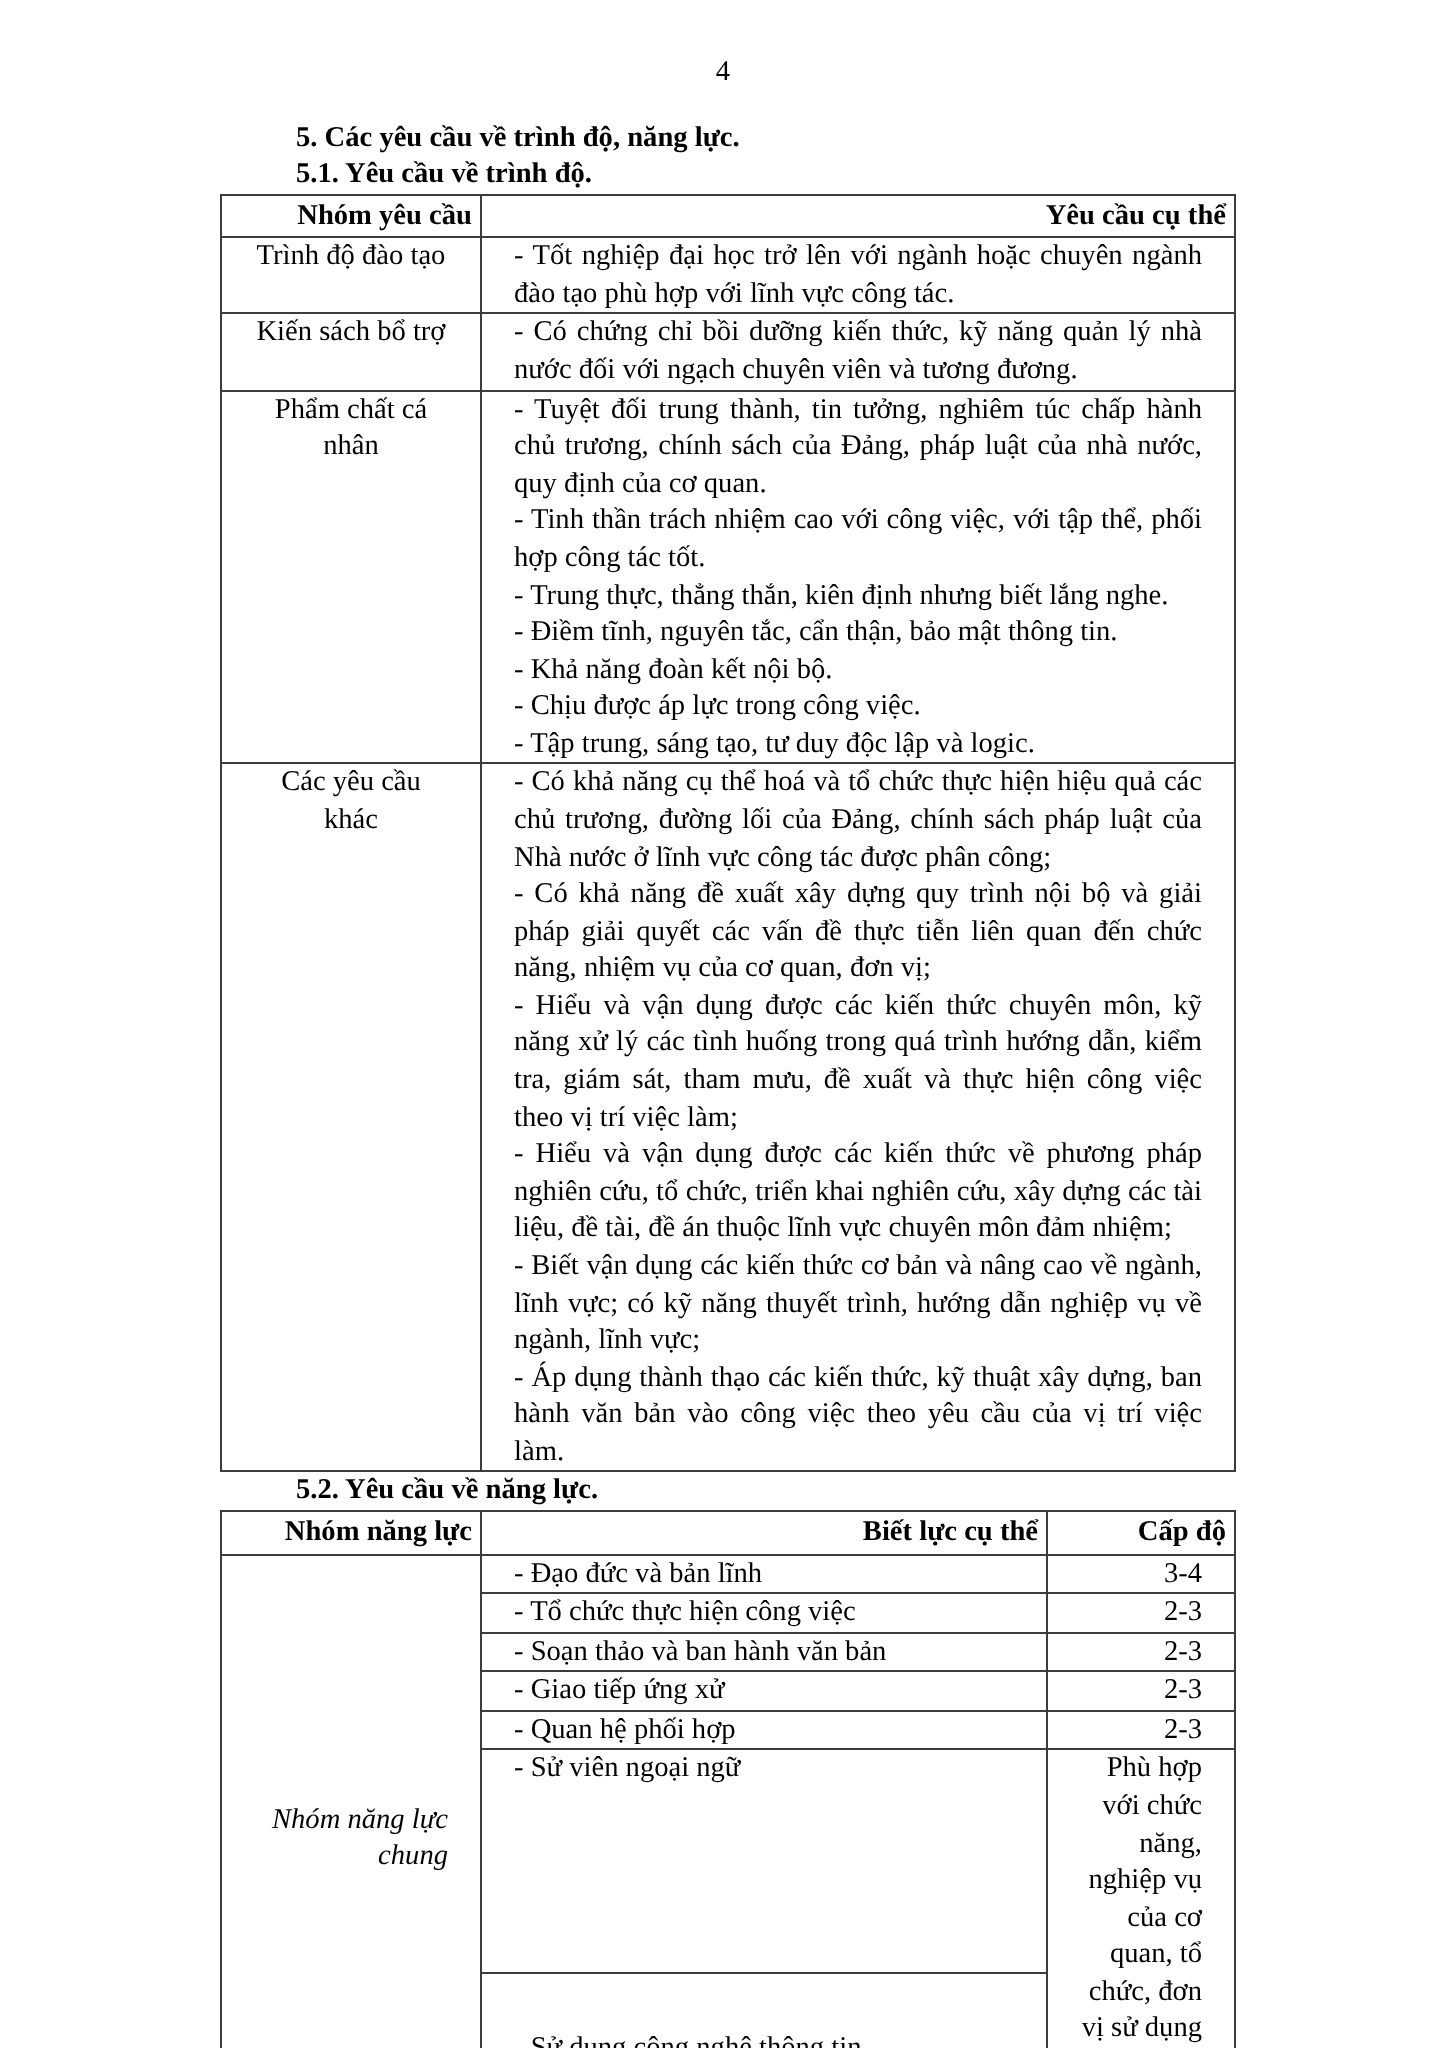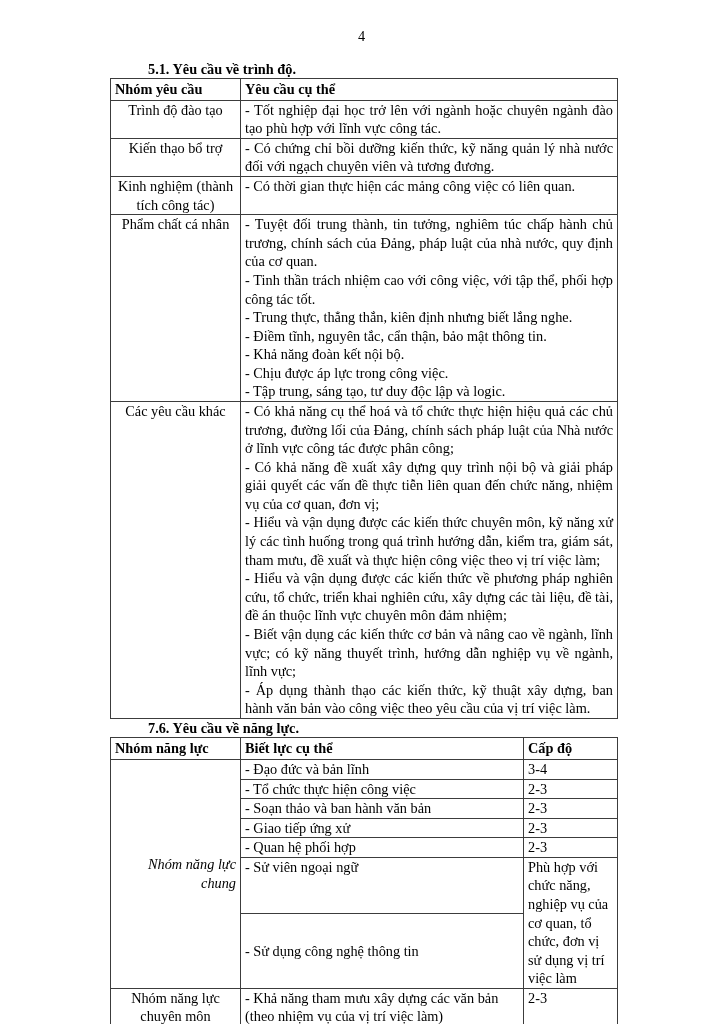--- a/index.html
+++ b/index.html
@@ -23,89 +23,84 @@
     margin-left:148px;
   }
   table{
     border-collapse:collapse;
     margin-left:110px;
     width:507px;
     table-layout:fixed;
   }
   td,th{
     border:1px solid #3c3c3c;
-    padding:0 4px;
+    padding:0 16px;
     vertical-align:top;
     overflow:hidden;
   }
   th{
     font-weight:bold;
-    text-align:left;
+    text-align:right;
     padding:1px 4px;
   }
   col.c-group{width:130px;}
   col.c-detail{width:377px;}
   col.c-group2{width:130px;}
   col.c-detail2{width:283px;}
   col.c-level{width:94px;}
   td.group-cell{
     text-align:center;
   }
   td.group-cell-mid{
     text-align:right;
     vertical-align:middle;
     font-style:italic;
   }
   .li{
     text-align:justify;
   }
   td.level-cell{
-    text-align:left;
+    text-align:right;
   }
   td.label-cell-mid{
     vertical-align:middle;
     font-family:Liberation Serif, serif;
   }
   tr.tall-row td{height:74px;}
 </style>
 </head>
 <body>
 
 <div class="page">
 
   <div class="pageno">4</div>
 
+  <div class="heading">5. Các yêu cầu về trình độ, năng lực.</div>
   <div class="heading">5.1. Yêu cầu về trình độ.</div>
 
   <table>
     <colgroup>
         <col class="c-group">
         <col class="c-detail">
       </colgroup>
     <tbody>
         <tr>
       <th>Nhóm yêu cầu</th>
       <th>Yêu cầu cụ thể</th>
     </tr>
     <tr>
       <td class="group-cell">Trình độ đào tạo</td>
       <td>
         <div class="li">- Tốt nghiệp đại học trở lên với ngành hoặc chuyên ngành đào tạo phù hợp với lĩnh vực công tác.</div>
       </td>
     </tr>
     <tr>
-      <td class="group-cell">Kiến thạo bổ trợ</td>
+      <td class="group-cell">Kiến sách bổ trợ</td>
       <td>
         <div class="li">- Có chứng chỉ bồi dưỡng kiến thức, kỹ năng quản lý nhà nước đối với ngạch chuyên viên và tương đương.</div>
-      </td>
-    </tr>
-    <tr>
-      <td class="group-cell">Kinh nghiệm (thành tích công tác)</td>
-      <td>
-        <div class="li">- Có thời gian thực hiện các mảng công việc có liên quan.</div>
       </td>
     </tr>
     <tr>
       <td class="group-cell">Phẩm chất cá nhân</td>
       <td>
         <div class="li">- Tuyệt đối trung thành, tin tưởng, nghiêm túc chấp hành chủ trương, chính sách của Đảng, pháp luật của nhà nước, quy định của cơ quan.</div>
         <div class="li">- Tinh thần trách nhiệm cao với công việc, với tập thể, phối hợp công tác tốt.</div>
         <div class="li">- Trung thực, thẳng thắn, kiên định nhưng biết lắng nghe.</div>
         <div class="li">- Điềm tĩnh, nguyên tắc, cẩn thận, bảo mật thông tin.</div>
         <div class="li">- Khả năng đoàn kết nội bộ.</div>
@@ -120,21 +115,21 @@
         <div class="li">- Có khả năng đề xuất xây dựng quy trình nội bộ và giải pháp giải quyết các vấn đề thực tiễn liên quan đến chức năng, nhiệm vụ của cơ quan, đơn vị;</div>
         <div class="li">- Hiểu và vận dụng được các kiến thức chuyên môn, kỹ năng xử lý các tình huống trong quá trình hướng dẫn, kiểm tra, giám sát, tham mưu, đề xuất và thực hiện công việc theo vị trí việc làm;</div>
         <div class="li">- Hiểu và vận dụng được các kiến thức về phương pháp nghiên cứu, tổ chức, triển khai nghiên cứu, xây dựng các tài liệu, đề tài, đề án thuộc lĩnh vực chuyên môn đảm nhiệm;</div>
         <div class="li">- Biết vận dụng các kiến thức cơ bản và nâng cao về ngành, lĩnh vực; có kỹ năng thuyết trình, hướng dẫn nghiệp vụ về ngành, lĩnh vực;</div>
         <div class="li">- Áp dụng thành thạo các kiến thức, kỹ thuật xây dựng, ban hành văn bản vào công việc theo yêu cầu của vị trí việc làm.</div>
       </td>
     </tr>
   </tbody>
     </table>
 
-  <div class="heading">7.6. Yêu cầu về năng lực.</div>
+  <div class="heading">5.2. Yêu cầu về năng lực.</div>
 
   <table>
     <colgroup>
         <col class="c-group2">
         <col class="c-detail2">
         <col class="c-level">
       </colgroup>
     <tbody>
         <tr>
       <th>Nhóm năng lực</th>

